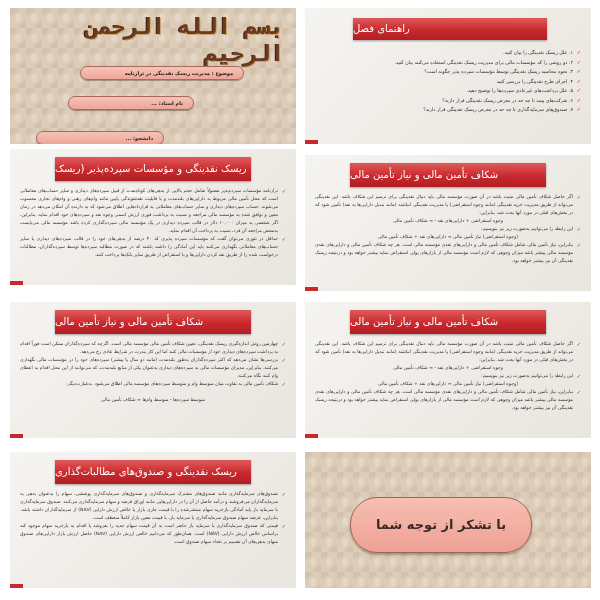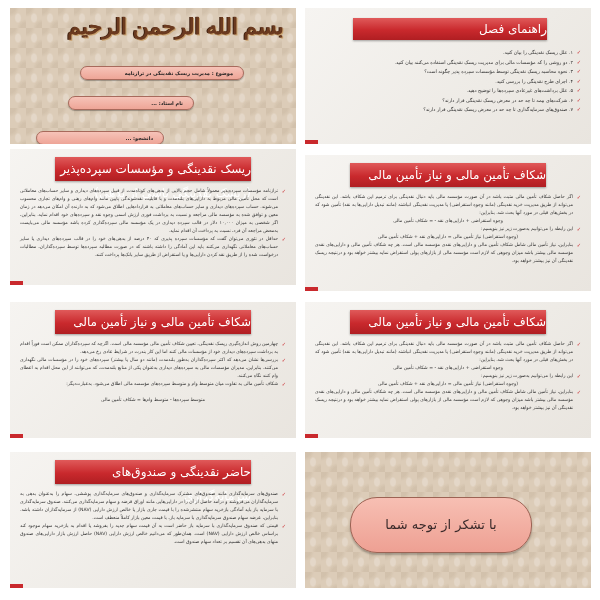--- a/index.html
+++ b/index.html
@@ -27,21 +27,21 @@
   .s3 { left:10px;  top:149px; }
   .s4 { left:305px; top:155px; }
   .s5 { left:10px;  top:302px; }
   .s6 { left:305px; top:302px; }
   .s7 { left:10px;  top:452px; }
   .s8 { left:305px; top:452px; }
 
   .title-bar {
     position:absolute; left:45px; top:8px; width:196px; height:24px;
     background: linear-gradient(180deg, #e05a5a 0%, #c9292d 55%, #b01e22 100%);
-    color:#fff; font-size:12px; text-align:right; line-height:24px;
+    color:#fff; font-size:10px; text-align:left; line-height:24px;
     direction:rtl; box-shadow: 0 1px 2px rgba(0,0,0,0.35);
   }
   .s2 .title-bar { left:48px; top:10px; width:194px; height:22px; line-height:22px; }
   .bullets {
     position:absolute; left:10px; right:10px; top:38px;
     direction:rtl; font-size:4.6px; line-height:8px; color:#333; text-align:justify;
     margin:0; padding:0; list-style:none;
   }
   .bullets li { position:relative; padding-right:8px; margin:0; }
   .bullets li .check {
@@ -51,42 +51,42 @@
     direction:rtl; text-align:center; font-size:4.6px; color:#333; line-height:8px;
   }
   .page-mark {
     position:absolute; left:0; bottom:0; width:13px; height:4px; background:#c9292d;
   }
 
   .s2 .bullets { top:40px; font-size:4.8px; line-height:9.5px; right:10px; left:60px; }
 
   
   .calligraphy {
-    position:absolute; right:12px; top:6px; font-family:Liberation Serif, serif;
+    position:absolute; right:12px; top:6px; font-family:Liberation Mono, monospace;
     font-size:22px; color:#6b3a1f; direction:rtl;
     text-shadow: 1px 1px 0 #c9a26e, -1px 0 0 #3d1f0f;
     letter-spacing:-1px; font-weight:bold;
   }
   .pill {
     position:absolute; height:14px; border-radius:8px;
     background: linear-gradient(180deg, #f6c3b8 0%, #eea597 100%);
     border:1px solid #a86a5c; box-shadow: 0 1px 1px rgba(0,0,0,0.3);
     direction:rtl; font-size:5px; font-weight:bold; color:#222;
     padding-right:10px; box-sizing:border-box; line-height:12px;
   }
   .pill-subject { left:70px; top:58px; width:164px; }
   .pill-prof    { left:58px; top:88px; width:126px; }
   .pill-student { left:26px; top:123px; width:128px; }
 
   .thanks-pill {
     position:absolute; left:45px; top:45px; width:180px; height:54px; border-radius:27px;
     background: linear-gradient(180deg, #f7bfb3 0%, #eea093 100%);
     border:1px solid #9c6354; box-shadow: 0 2px 2px rgba(0,0,0,0.25);
     direction:rtl; text-align:center; line-height:54px;
-    font-size:13px; font-weight:normal; color:#3a2a2a;
+    font-size:13px; font-weight:bold; color:#3a2a2a;
   }
 </style>
 </head>
 <body>
 
 <div class="slide damask s1">
   <div class="calligraphy">بسم الله الرحمن الرحیم</div>
   <div class="pill pill-subject">موضوع : مدیریت ریسک نقدینگی در ترازنامه</div>
   <div class="pill pill-prof">نام استاد: ...</div>
   <div class="pill pill-student">دانشجو: ...</div>
@@ -144,21 +144,21 @@
     <li><span class="check">✓</span><span>اگر حاصل شکاف تأمین مالی مثبت باشد در آن صورت مؤسسه مالی باید دنبال نقدینگی برای ترمیم این شکاف باشد. این نقدینگی می‌تواند از طریق مدیریت خرید نقدینگی (مانند وجوه استقراضی) یا مدیریت نقدینگی انباشته (مانند تبدیل دارایی‌ها به نقد) تأمین شود که در بخش‌های قبلی در مورد آنها بحث شد. بنابراین:</span></li>
     <div class="center-line">وجوه استقراضی + دارایی‌های نقد - = شکاف تأمین مالی</div>
     <li><span class="check">✓</span><span>این رابطه را می‌توانیم به‌صورت زیر نیز بنویسیم:</span></li>
     <div class="center-line">(وجوه استقراضی) نیاز تأمین مالی = دارایی‌های نقد + شکاف تأمین مالی</div>
     <li><span class="check">✓</span><span>بنابراین، نیاز تأمین مالی شامل شکاف تأمین مالی و دارایی‌های نقدی مؤسسه مالی است. هر چه شکاف تأمین مالی و دارایی‌های نقدی مؤسسه مالی بیشتر باشد میزان وجوهی که لازم است مؤسسه مالی از بازارهای پولی استقراض نماید بیشتر خواهد بود و درنتیجه ریسک نقدینگی آن نیز بیشتر خواهد بود.</span></li>
   </ul>
   <div class="page-mark"></div>
 </div>
 
 <div class="slide light s7">
-  <div class="title-bar">حاضر نقدینگی و صندوق‌های سرمایه‌گذاری</div>
+  <div class="title-bar">ریسک نقدینگی و صندوق‌های مطالبات‌گذاری</div>
   <ul class="bullets">
     <li><span class="check">✓</span><span>صندوق‌های سرمایه‌گذاری مانند صندوق‌های مشترک سرمایه‌گذاری و صندوق‌های سرمایه‌گذاری پوششی، سهام را به‌عنوان بدهی به سرمایه‌گذاران می‌فروشند و درآمد حاصل از آن را در دارایی‌هایی مانند اوراق قرضه و سهام سرمایه‌گذاری می‌کنند. صندوق سرمایه‌گذاری با سرمایه باز باید آمادگی بازخرید سهام منتشرشده را با قیمت جاری بازار یا خالص ارزش دارایی (NAV) از سرمایه‌گذاران داشته باشد. بنابراین، عرضه سهام صندوق سرمایه‌گذاری با سرمایه باز، با قیمت معین بازار کاملاً منعطف است.</span></li>
     <li><span class="check">✓</span><span>قیمتی که صندوق سرمایه‌گذاری با سرمایه باز حاضر است به آن قیمت سهام جدید را بفروشد یا اقدام به بازخرید سهام موجود کند براساس خالص ارزش دارایی (NAV) است. همان‌طور که می‌دانیم خالص ارزش دارایی (NAV) حاصل ارزش بازار دارایی‌های صندوق منهای بدهی‌های آن تقسیم بر تعداد سهام صندوق است.</span></li>
   </ul>
   <div class="page-mark"></div>
 </div>
 
 <div class="slide damask s8">
   <div class="thanks-pill">با تشکر از توجه شما</div>
 </div>

